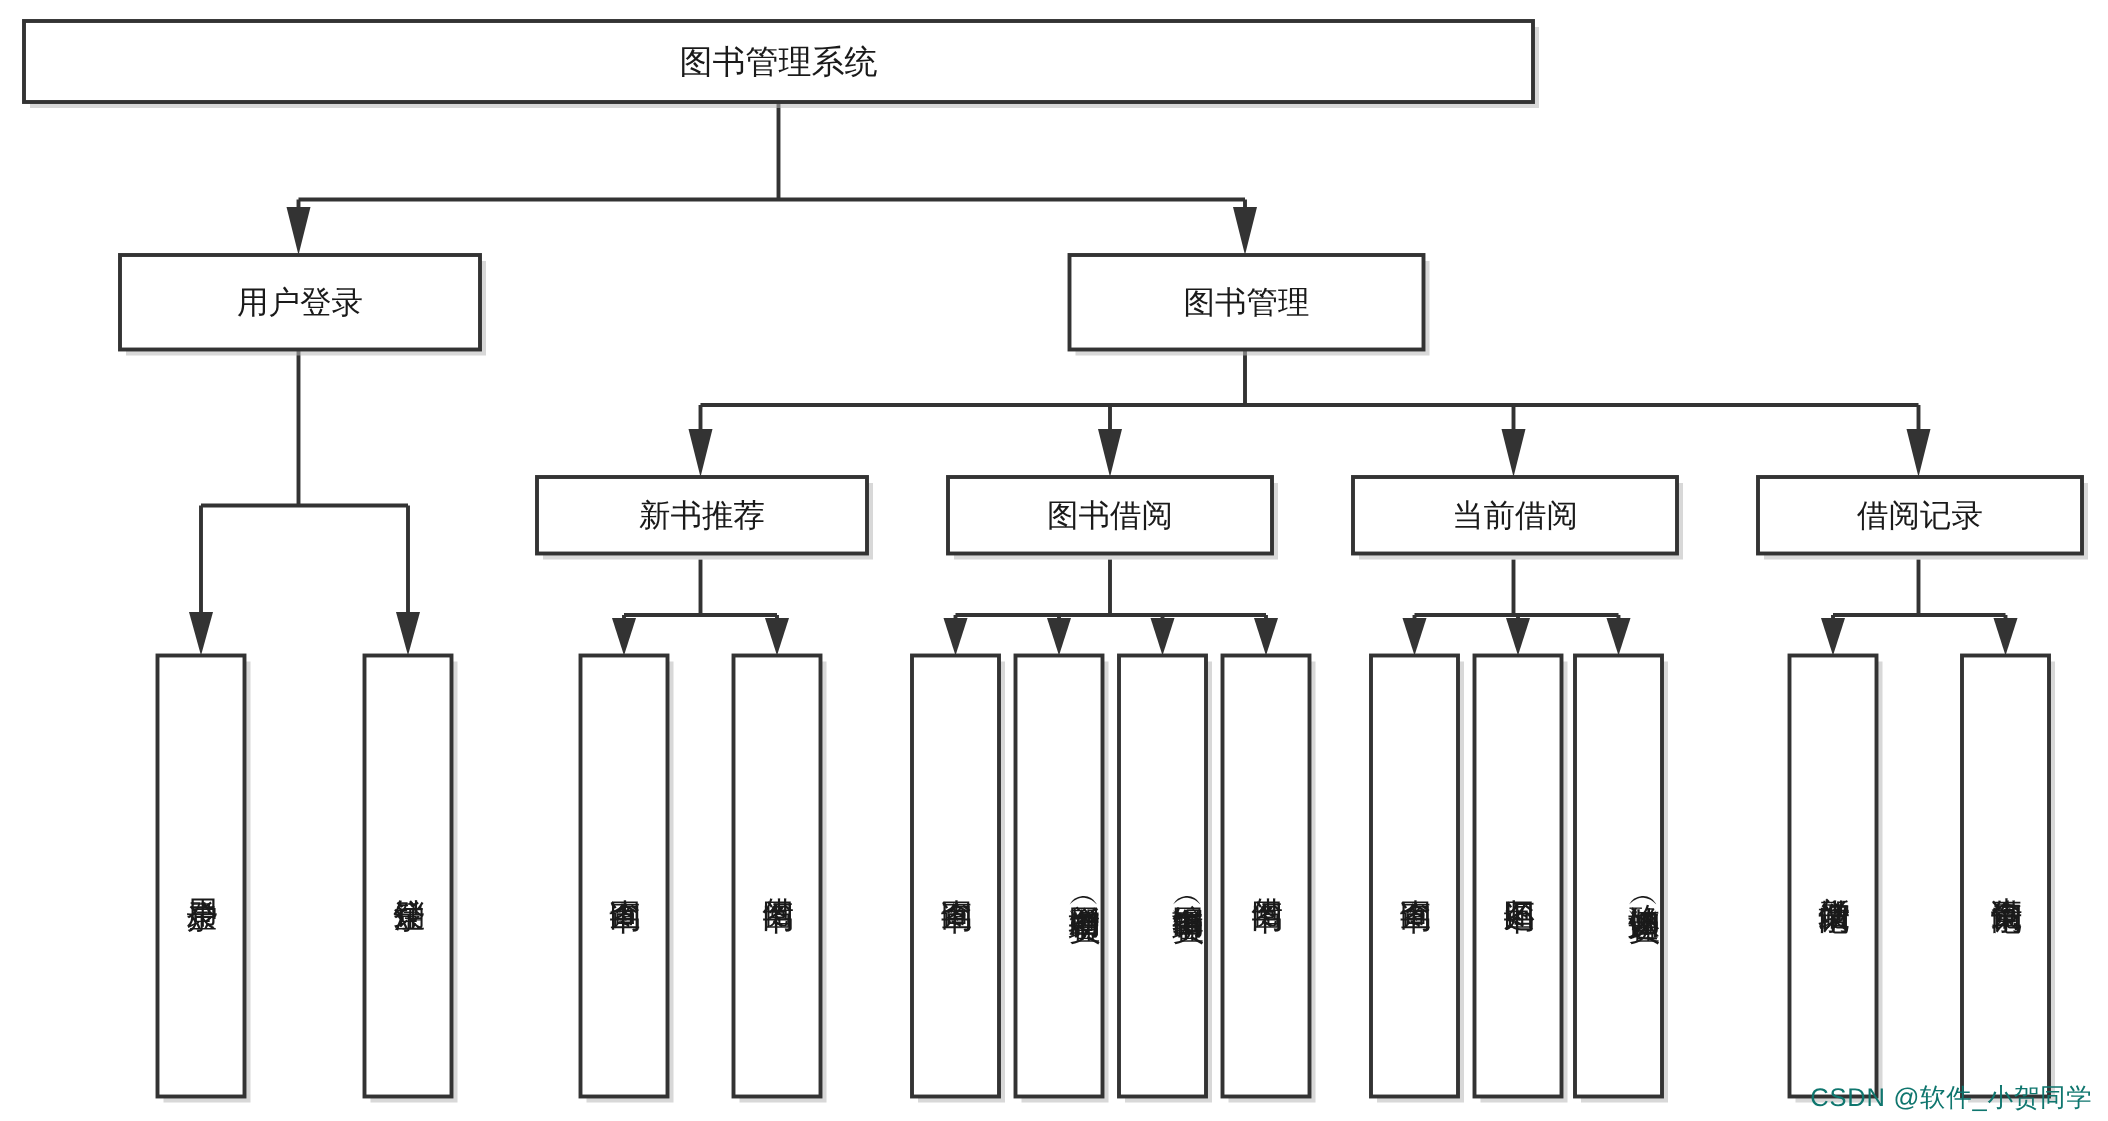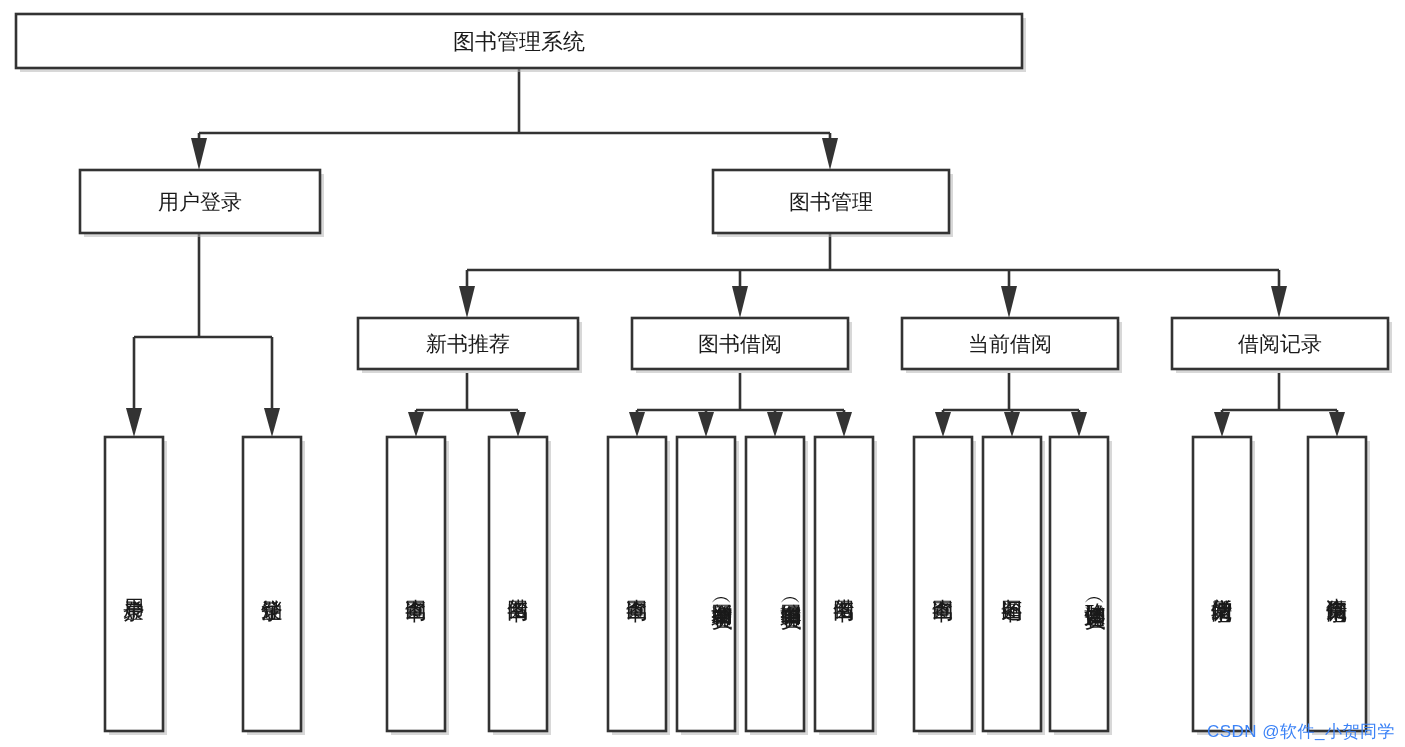--- a/index.html
+++ b/index.html
@@ -65,21 +65,21 @@
     white-space: nowrap;
     text-align: center;
     pointer-events: none;
   }
   #watermark {
     position: absolute;
     right: 10px;
     bottom: 4px;
     font-family: "Liberation Sans", "DejaVu Sans", sans-serif;
     font-size: 17px;
-    color: #3b82f6;
+    color: #0f766e;
     letter-spacing: 0.5px;
     user-select: none;
   }
 </style>
 </head>
 <body>
 
 <div id="stage">
 
   <svg id="diagram-svg" viewBox="0 0 1405 747">

